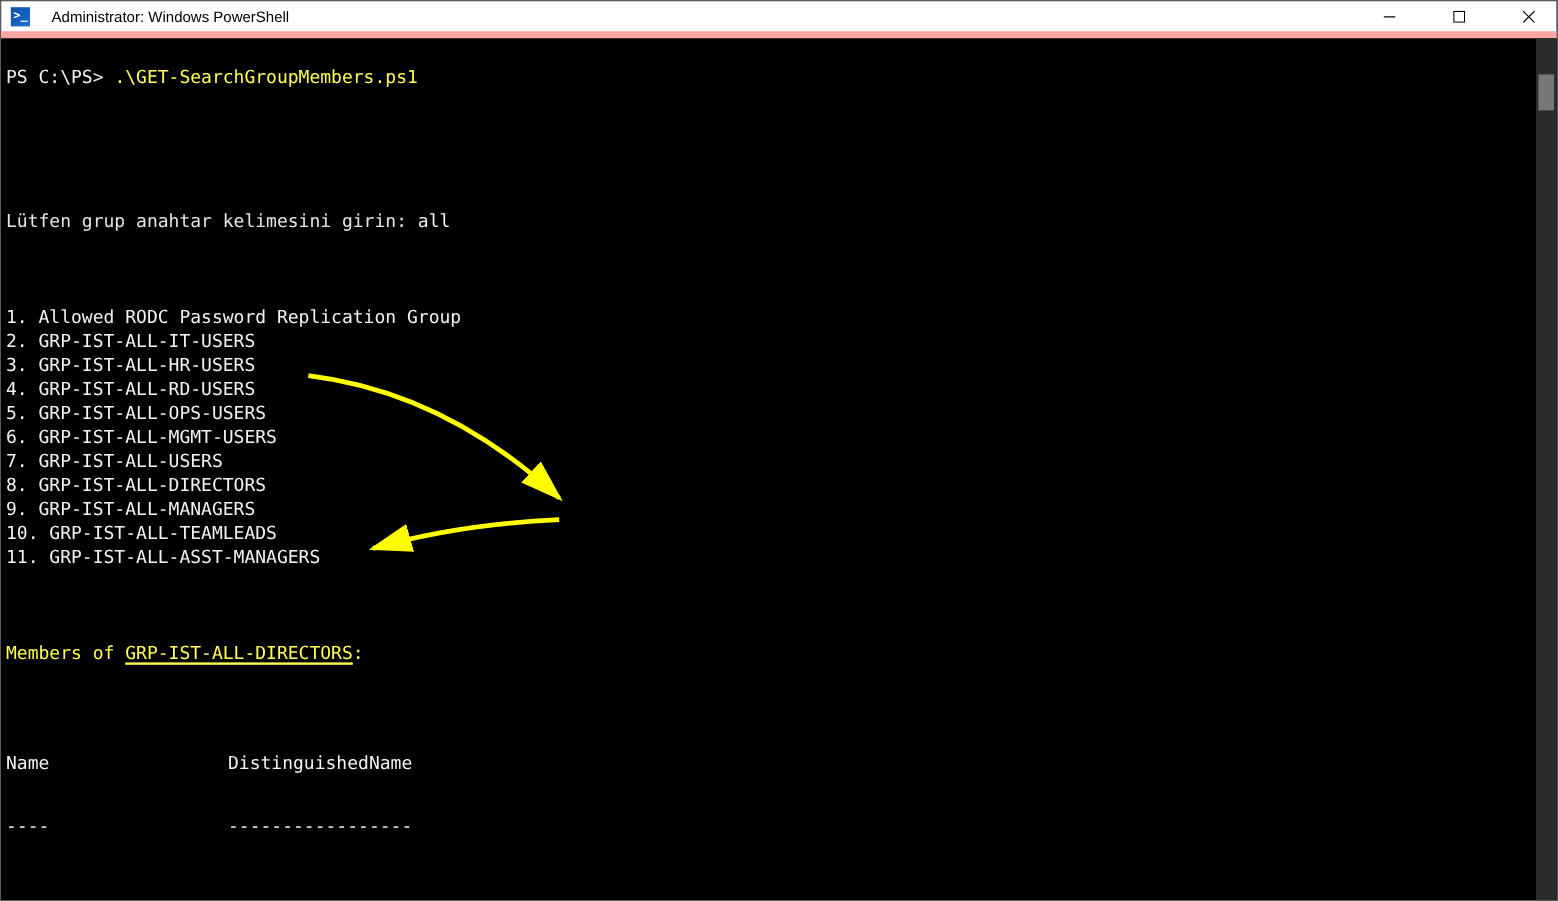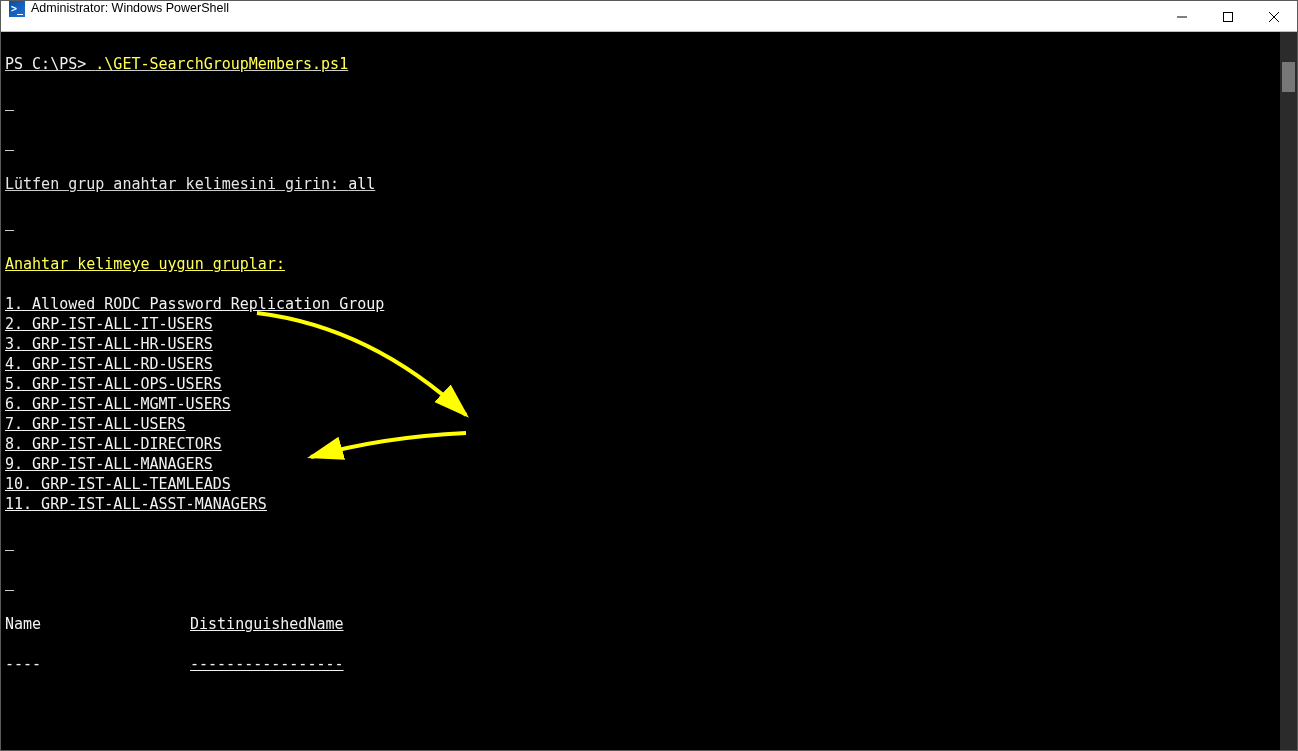--- a/index.html
+++ b/index.html
@@ -16,22 +16,24 @@
     height: 751px;
     border: 1px solid #5a5a5a;
     background: #000;
     display: flex;
     flex-direction: column;
   }
   .titlebar {
     height: 31px;
     background: #fff;
     display: flex;
-    border-bottom: 1px solid #fca5a5;
+    align-items: center;
+    border-bottom: 6px solid #fca5a5;
     user-select: none;
+    gap: 12px;
   }
   .titlebar-icon {
     width: 16px; height: 16px;
     margin: 0 6px 0 8px;
     background: linear-gradient(135deg,#0b4f9e 0%,#1e6fd9 100%);
     position: relative;
     display:inline-block;
   }
   .titlebar-icon::after{
     content:">_";
@@ -77,22 +79,22 @@
     background:#777;
   }
   .c-white  { color:#f2f2f2; }
   .c-cyan   { color:#e5e5e5; }
   .c-yellow { color:#ffff55; }
   .underline { text-decoration: underline; text-decoration-color:#ffff55; text-decoration-thickness:2px; text-underline-offset:3px;}
   .arrow {
     position:absolute;
     pointer-events:none;
   }
-  .row { display:block;text-decoration:underline; }
-  .members-list .cell-name{ display:inline-block; width:185px; }
+  .row { display:block; }
+  .members-list .cell-name{ display:inline-block; width:185px;margin-top:12px; }
 </style>
 </head>
 <body>
 
 <div class="window">
 
   <div class="titlebar">
     <span class="titlebar-icon"></span>
     <span class="titlebar-text">Administrator: Windows PowerShell</span>
     <span class="titlebar-spacer"></span>
@@ -113,23 +115,23 @@
         </svg>
     </div>
   </div>
 
   <div class="terminal">
 <span class="row"><span class="c-white">PS C:\PS&gt; </span><span class="c-yellow">.\GET-SearchGroupMembers.ps1</span></span>
 <span class="row">&nbsp;</span>
 <span class="row">&nbsp;</span>
 <span class="row"><span class="c-cyan">Lütfen grup anahtar kelimesini girin: </span><span class="c-white">all</span></span>
 <span class="row">&nbsp;</span>
-<span class="row c-yellow">Anahtar kelimeye uygun gruplar:</span>
 <div id="groups-container" class="c-white"><span class="row">1. Allowed RODC Password Replication Group</span><span class="row">2. GRP-IST-ALL-IT-USERS</span><span class="row">3. GRP-IST-ALL-HR-USERS</span><span class="row">4. GRP-IST-ALL-RD-USERS</span><span class="row">5. GRP-IST-ALL-OPS-USERS</span><span class="row">6. GRP-IST-ALL-MGMT-USERS</span><span class="row">7. GRP-IST-ALL-USERS</span><span class="row">8. GRP-IST-ALL-DIRECTORS</span><span class="row">9. GRP-IST-ALL-MANAGERS</span><span class="row">10. GRP-IST-ALL-TEAMLEADS</span><span class="row">11. GRP-IST-ALL-ASST-MANAGERS</span></div>
 <span class="row">&nbsp;</span>
+<span class="row c-yellow"><span>Members of </span><span class="underline">GRP-IST-ALL-DIRECTORS</span><span>:</span></span>
 <span class="row">&nbsp;</span>
 <span class="row c-white members-list"><span class="cell-name">Name</span><span>DistinguishedName</span></span>
 <span class="row c-white members-list"><span class="cell-name">----</span><span>-----------------</span></span>
 
 
 
 
 
     
     <svg class="arrow" style="left:250px; top:275px; width:230px; height:120px;" viewBox="0 0 230 120">

